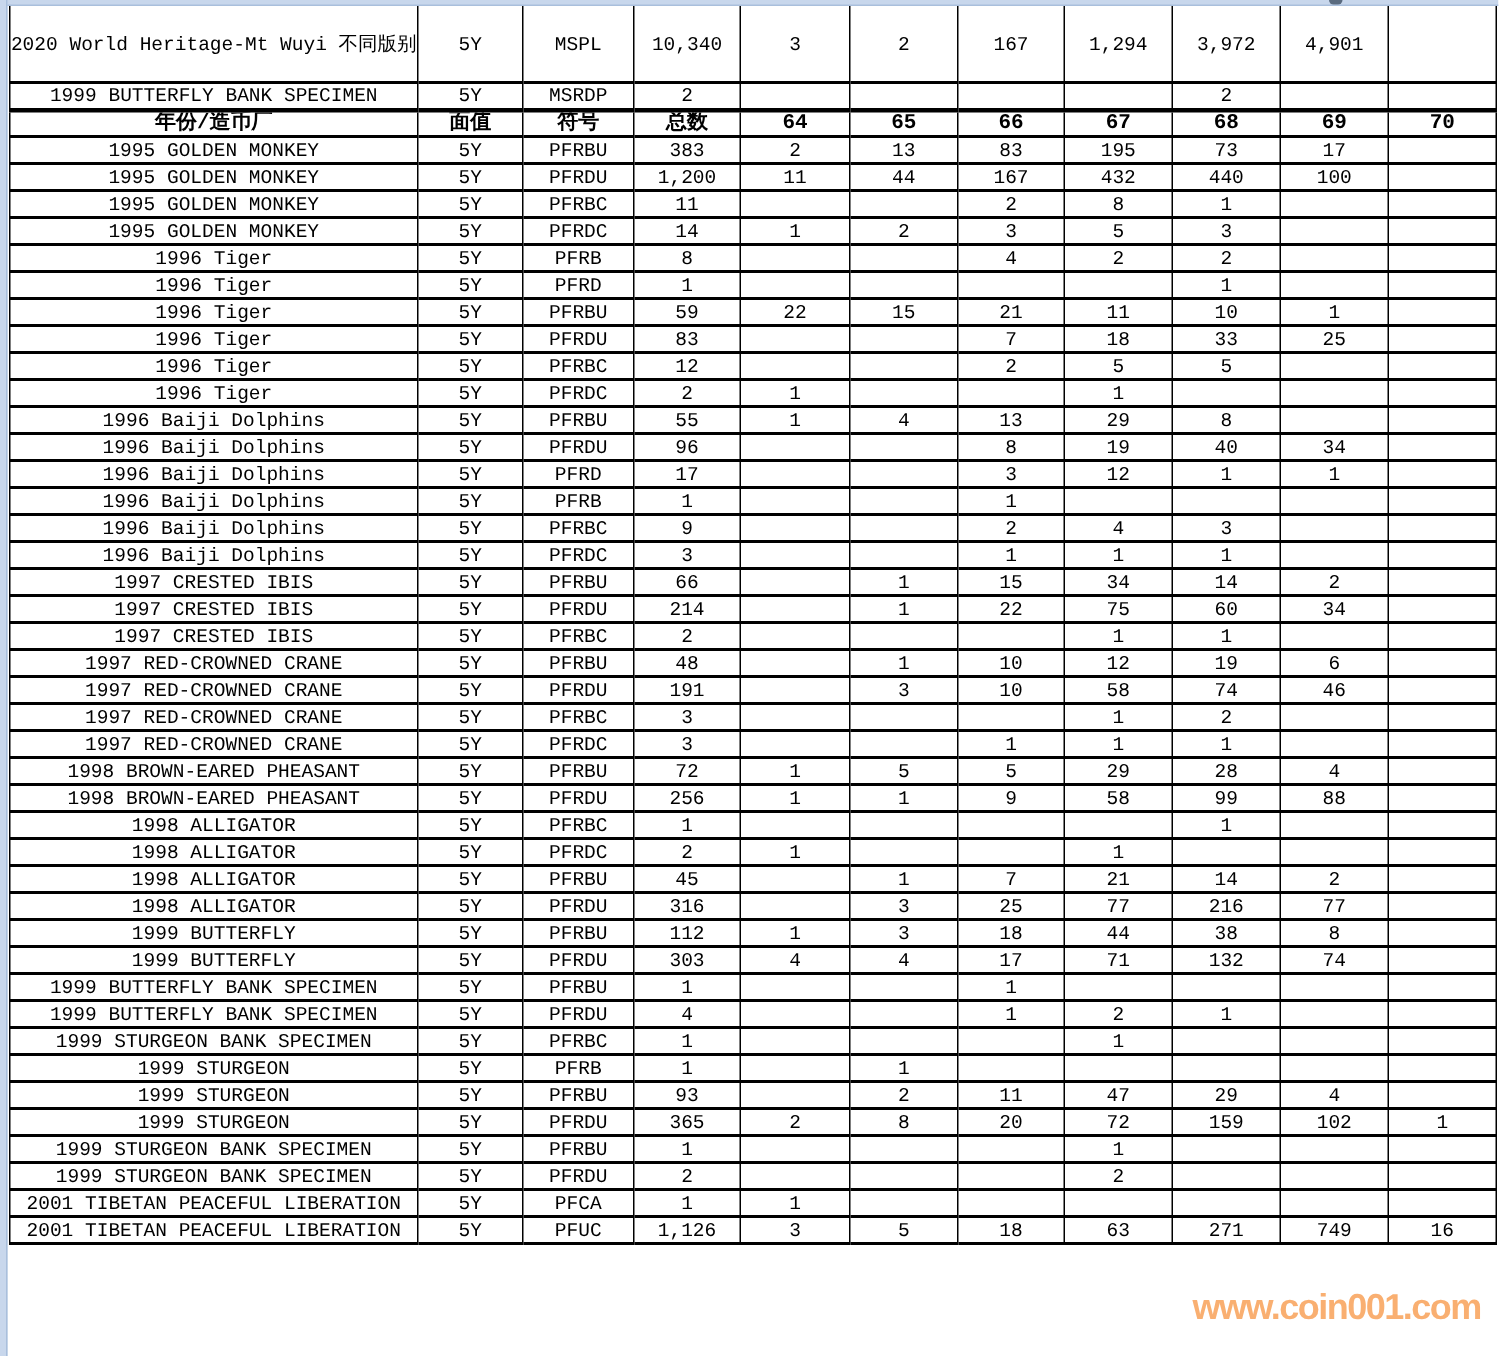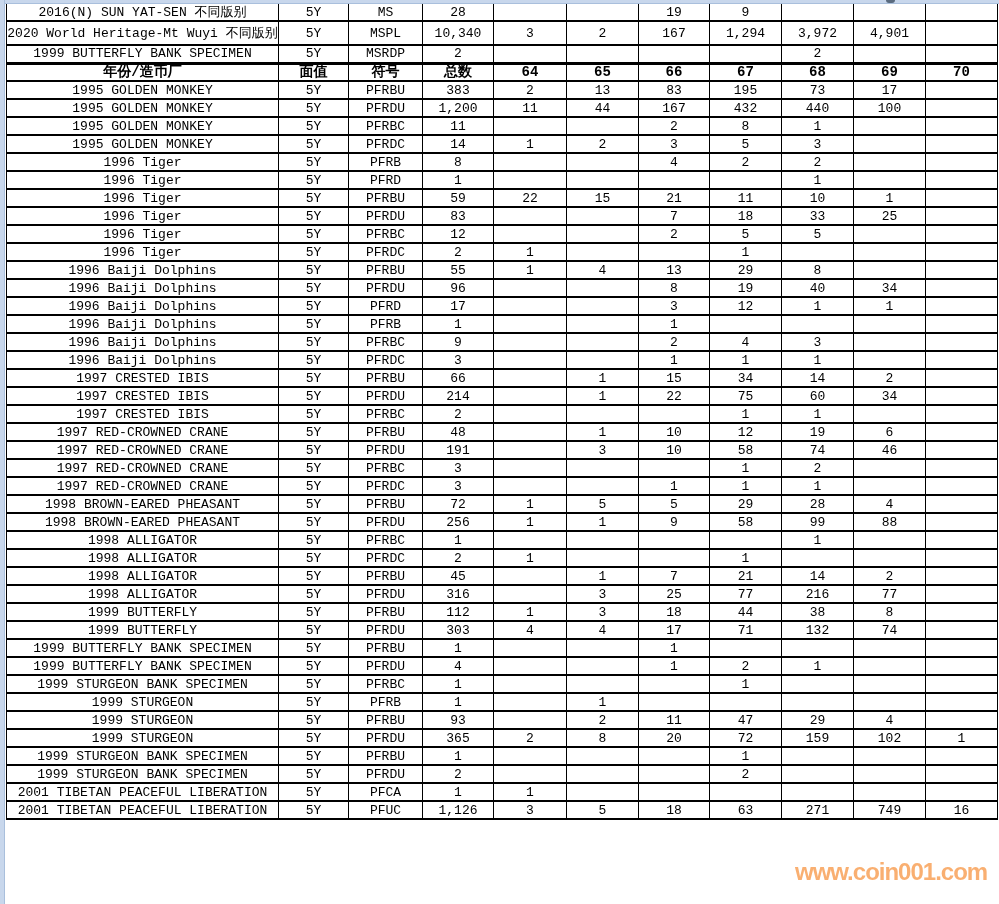--- a/index.html
+++ b/index.html
@@ -86,34 +86,21 @@
       <col style="width:71px">
     <col style="width:73px">
       <col style="width:72px">
       <col style="width:71px">
       <col style="width:72px">
     <col style="width:72px">
       <col style="width:72px">
       <col style="width:72px">
   </colgroup>
   <tbody>
-      <tr style="height: 18px;">
-        <td class="c0">2016(N) SUN YAT-SEN 不同版别</td>
-        <td class="c1">5Y</td>
-        <td class="c2">MS</td>
-        <td class="c3">28</td>
-        <td class="c4"></td>
-        <td class="c5"></td>
-        <td class="c6">19</td>
-        <td class="c7">9</td>
-        <td class="c8"></td>
-        <td class="c9"></td>
-        <td class="c10"></td>
-      </tr>
-      <tr style="height: 24px;">
+      <tr style="height: 52px;">
         <td class="c0">2020 World Heritage-Mt Wuyi 不同版别</td>
         <td class="c1">5Y</td>
         <td class="c2">MSPL</td>
         <td class="c3">10,340</td>
         <td class="c4">3</td>
         <td class="c5">2</td>
         <td class="c6">167</td>
         <td class="c7">1,294</td>
         <td class="c8">3,972</td>
         <td class="c9">4,901</td>

